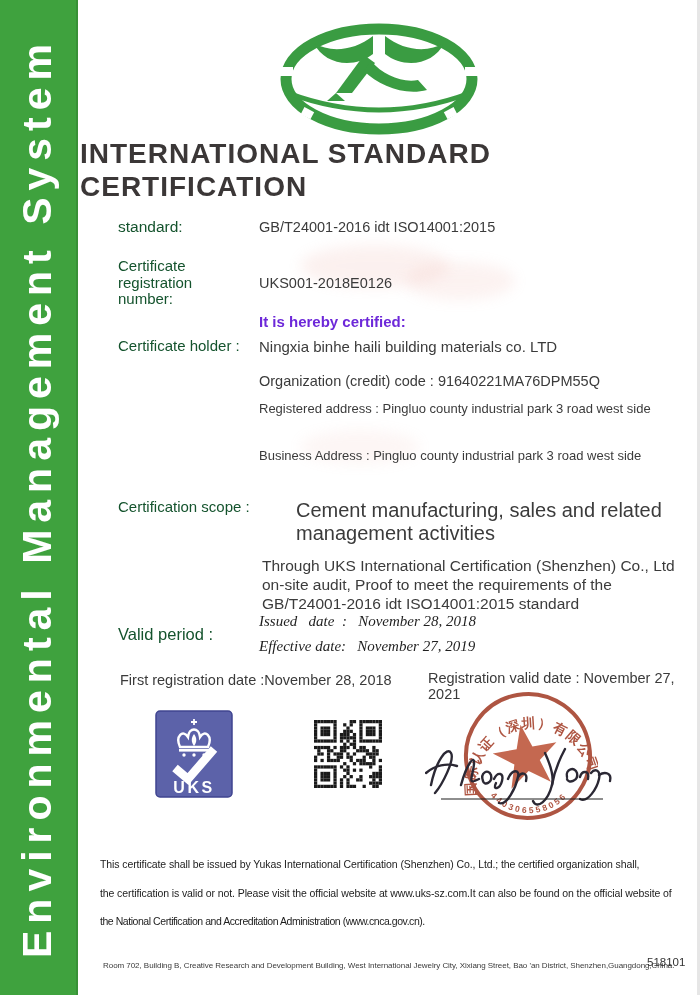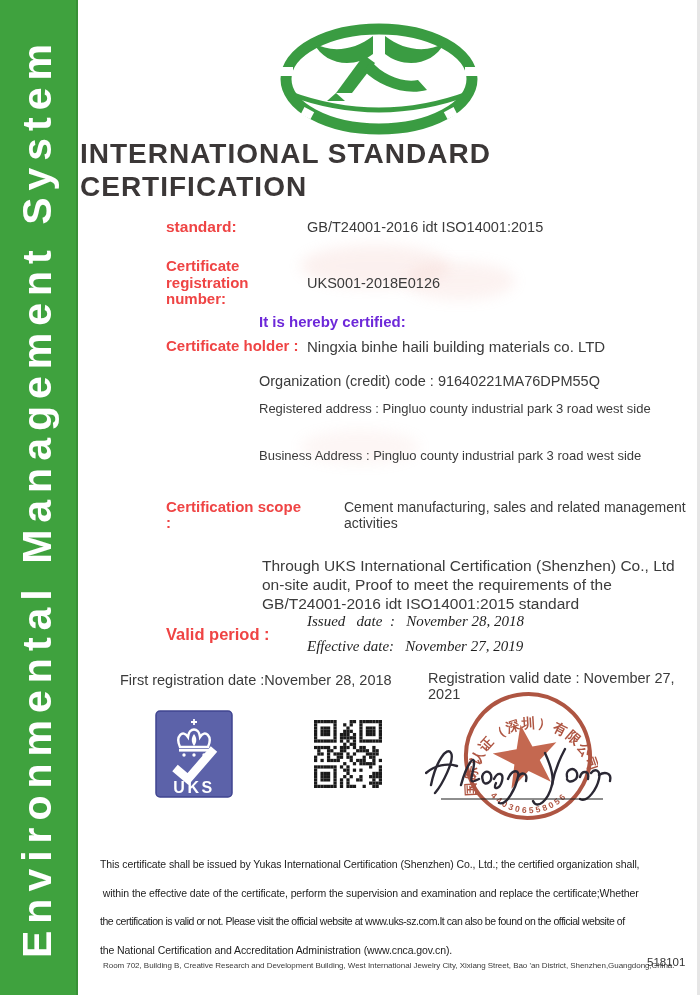--- a/index.html
+++ b/index.html
@@ -26,21 +26,21 @@
   
   .globe{position:absolute;left:278px;top:22px;width:202px;height:114px;}
   .title{
     position:absolute;left:80px;top:137px;width:614px;text-align:left;
     font-weight:bold;color:#3b3737;font-size:28px;line-height:33px;letter-spacing:1px;
   }
   
   .row{position:absolute;left:118px;display:flex;align-items:flex-start;}
   .row.center{align-items:center;}
   .lbl{
-    flex:none;font-weight:bold;color:#ef4444;font-size:14.5px;line-height:16px;margin-left:48px;
+    flex:none;font-weight:normal;color:#14532d;font-size:14.5px;line-height:16px;
   }
   .w141{width:141px;}
   .w144{width:144px;}
   .val{font-size:14.5px;color:#3b3b3b;}
   .abs{position:absolute;}
   .bold{font-weight:bold;color:#6d28d9;}
   .small{font-size:13px;}
   .audit{font-size:15.5px;line-height:19px;color:#3b3b3b;}
   .serif{font-family:"Liberation Serif","DejaVu Serif",serif;font-size:15px;color:#1f1f1f;white-space:pre;font-style:italic;}
   .serif + .serif{margin-top:8px;}
@@ -113,21 +113,21 @@
   <div class="lbl w141" style="font-size:15px;">Certificate holder :</div>
   <div class="val" style="font-size:15px;">Ningxia binhe haili building materials co. LTD</div>
 </div>
 
 <div class="abs val" style="left:259px;top:373px;">Organization (credit) code : 91640221MA76DPM55Q</div>
 <div class="abs val small" style="left:259px;top:401px;">Registered address : Pingluo county industrial park 3 road west side</div>
 <div class="abs val small" style="left:259px;top:448px;">Business Address : Pingluo county industrial park 3 road west side</div>
 
 <div class="row" style="top:499px;gap:34px;">
   <div class="lbl w144" style="font-size:15px;">Certification scope :</div>
-  <div class="val" style="font-size:14px;">Cement manufacturing, sales and related management activities</div>
+  <div class="val" style="font-size:20px;">Cement manufacturing, sales and related management activities</div>
 </div>
 
 <div class="abs audit" style="left:262px;top:556px;">
   <div>Through UKS International Certification (Shenzhen) Co., Ltd</div>
   <div>on-site audit, Proof to meet the requirements of the</div>
   <div>GB/T24001-2016 idt ISO14001:2015 standard</div>
 </div>
 
 <div class="row center" style="top:613px;">
   <div class="lbl w141" style="font-size:16.5px;">Valid period :</div>
@@ -414,19 +414,18 @@
     <path d="M142,44 C140,36 150,33 152,40 C154,48 143,51 142,46"></path>
     <path d="M155,44 C157,37 165,37 163,46"></path>
     <path d="M166,40 C170,35 176,37 174,46 C172,55 163,70 155,66"></path>
     <path d="M174,42 C180,38 187,40 185,48"></path>
   </g>
   <line x1="16" y1="66" x2="178" y2="66" stroke="#1f1f1f" stroke-width="1.2"></line>
 </svg>
 
 <div class="disclaimer">
   <div>This certificate shall be issued by Yukas International Certification (Shenzhen) Co., Ltd.; the certified organization shall,</div>
-  <div> within the effective date of the certificate, perform the supervision and examination and replace the certificate;Whether</div>
   <div>the certification is valid or not. Please visit the official website at www.uks-sz.com.It can also be found on the official website of</div>
   <div>the National Certification and Accreditation Administration (www.cnca.gov.cn).</div>
 </div>
 
 <div class="address">Room 702, Building B, Creative Research and Development Building, West International Jewelry City, Xixiang Street, Bao 'an District, Shenzhen,Guangdong,China.</div>
 <div class="postcode">518101</div>
 
 </body></html>

